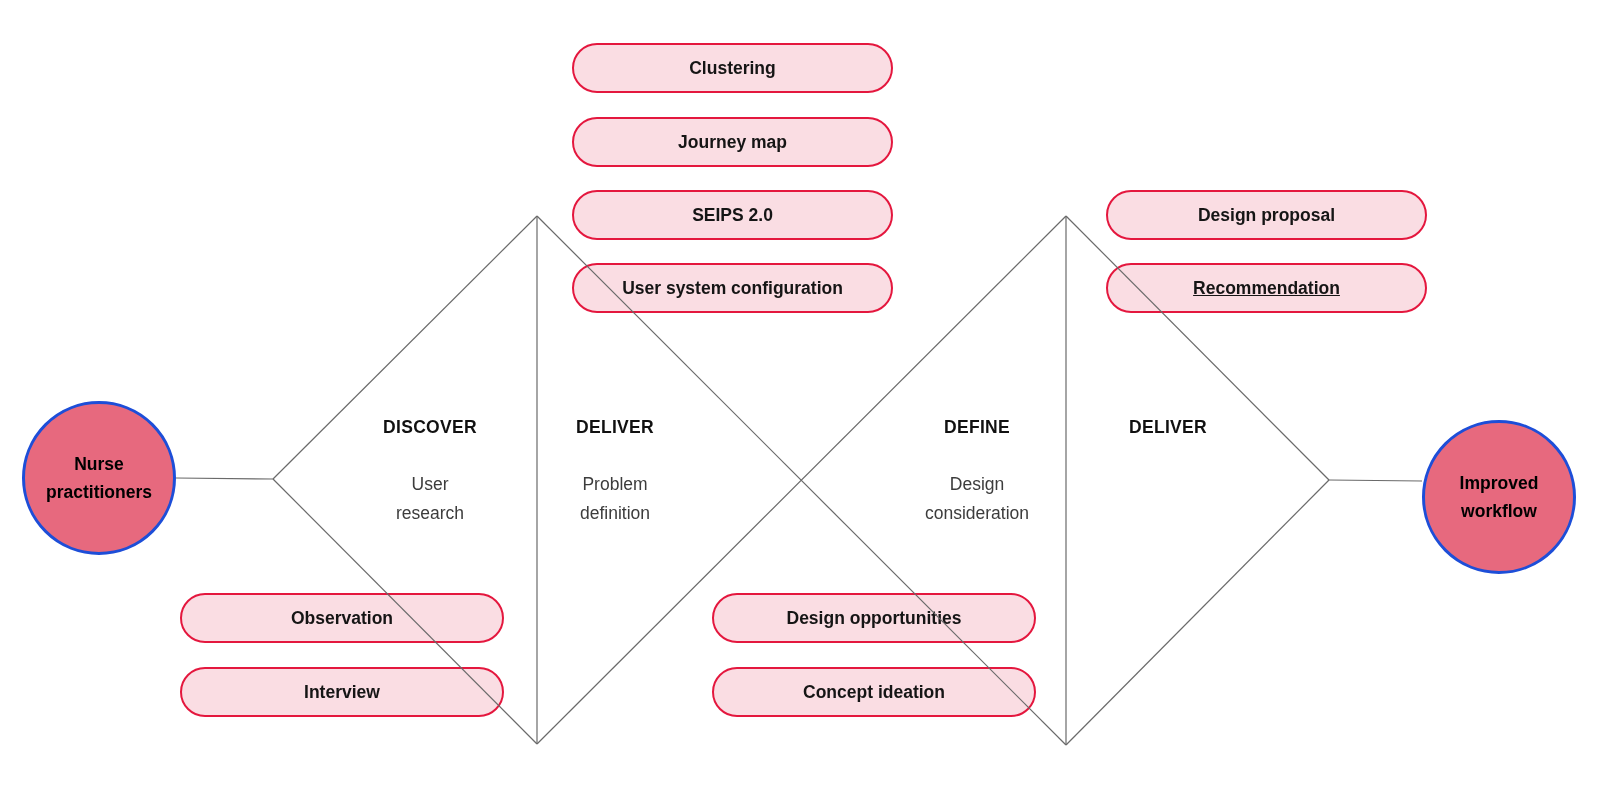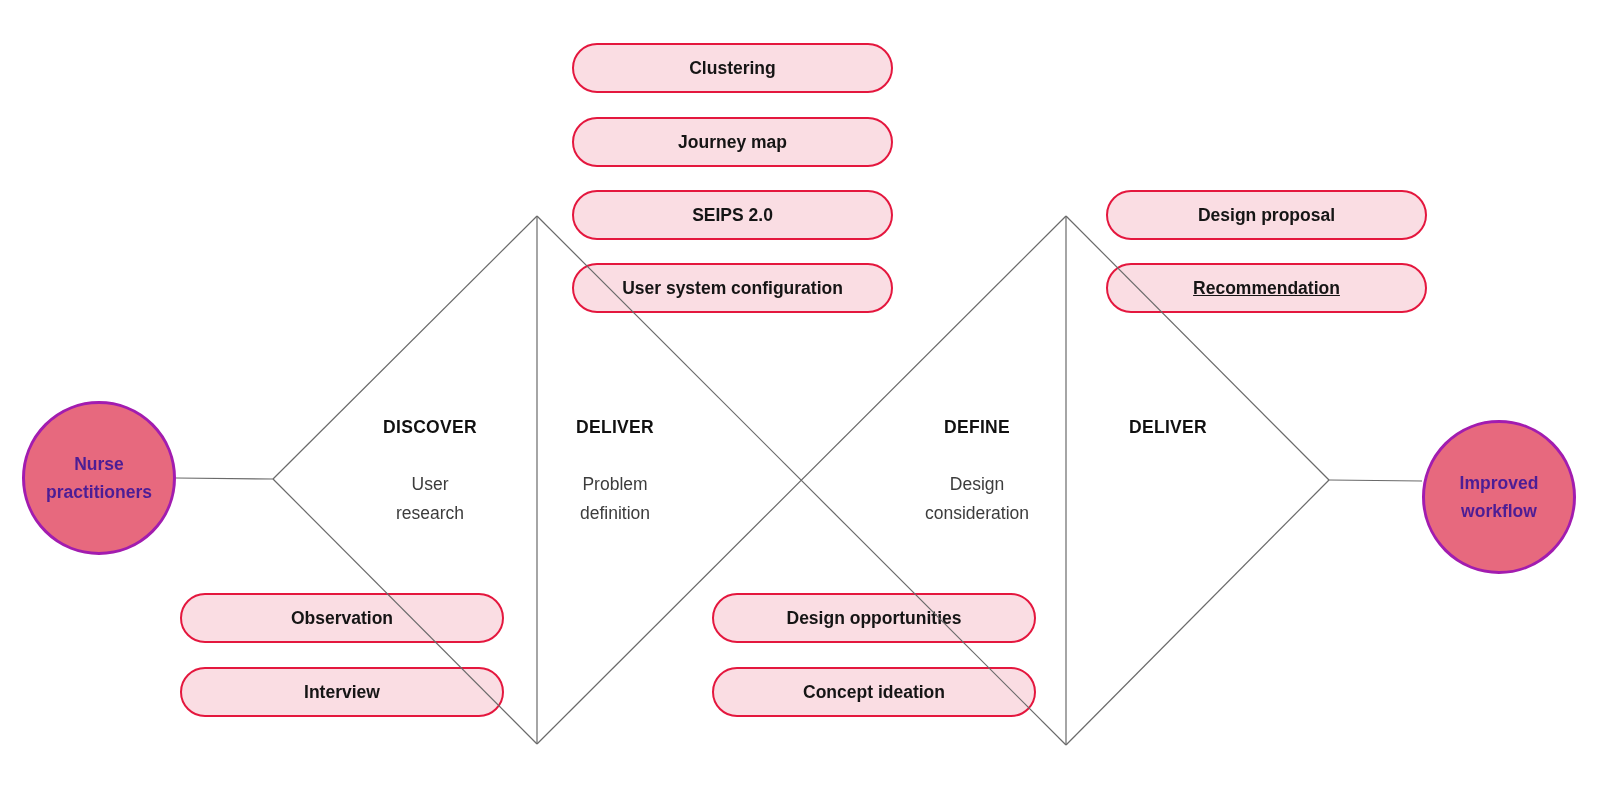--- a/index.html
+++ b/index.html
@@ -17,29 +17,29 @@
     z-index: 30;
     pointer-events: none;
   }
   .node {
     position: absolute;
     width: 154px;
     height: 154px;
     box-sizing: border-box;
     border-radius: 50%;
     background: #e7697e;
-    border: 3px solid #a21caf;
+    border: 3px solid #1d4ed8;
     display: flex;
     align-items: center;
     justify-content: center;
     text-align: center;
     font-weight: bold;
     font-size: 17.5px;
     line-height: 28px;
-    color: #4c1d95;
+    color: #000000;
     white-space: pre-line;
     z-index: 40;
   }
   .node-start { left: 22px; top: 401px; }
   .node-end   { left: 1422px; top: 420px; }
   .pill {
     position: absolute;
     height: 50px;
     box-sizing: border-box;
     background: #fadde3;

